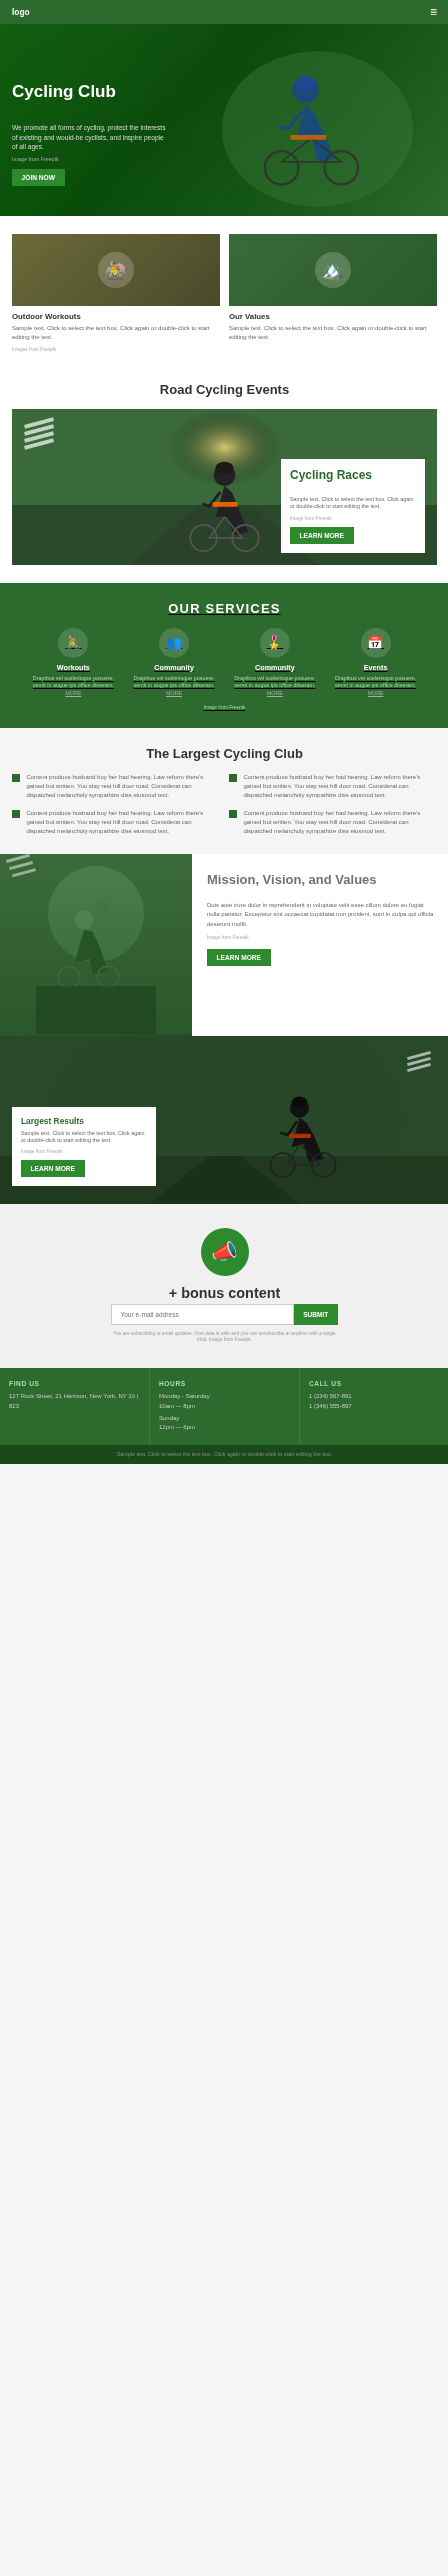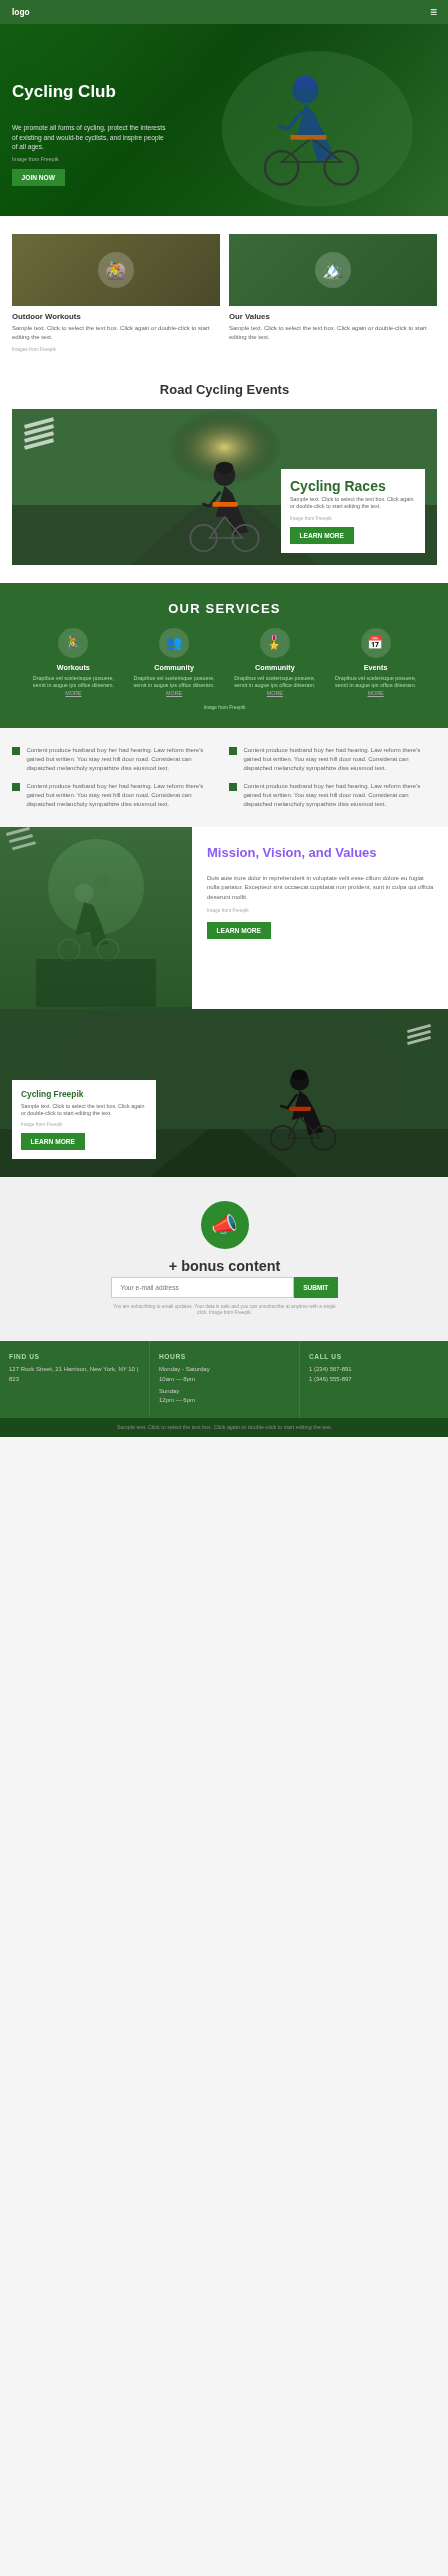--- a/index.html
+++ b/index.html
@@ -103,28 +103,29 @@
       position: absolute; left: 12px; top: 12px;
     }
     .stripe {
       width: 30px; height: 3.6px; background: rgba(255,255,255,0.7);
       margin-bottom: 3.6px; transform: rotate(-15deg);
     }
     .events-card {
       position: absolute; bottom: 12px; right: 12px;
       background: #fff; padding: 9px; width: 144px;
     }
-    .events-card h3 { font-size: 14px; font-weight: bold; color: #2d6a2d; margin-bottom: 2px; }
+    .events-card h3 { font-size: 12px; font-weight: bold; color: #2d6a2d; margin-bottom: 14px; }
     .events-card p { font-size: 5.4px; color: #666; line-height: 1.4; margin-bottom: 4.8px; }
     .events-card .img-credit { font-size: 4.8px; color: #aaa; margin-bottom: 4.8px; }
 
     
     .services-section {
       background: #2d6a2d;
       padding: 18px 26px;
+      text-decoration: underline;
     }
     .services-section h2 { text-align: center; font-size: 13px; color: #fff; letter-spacing: 1.2px; margin-bottom: 12px; }
     .services-row { display: flex; gap: 6px; justify-content: center; }
     .service-item { flex: 1; text-align: center; }
     .service-icon {
       width: 30px; height: 30px; margin: 0 auto 4.8px;
       background: rgba(255,255,255,0.15);
       border-radius: 50%;
       display: flex; align-items: center; justify-content: center;
       font-size: 13px;
@@ -162,21 +163,21 @@
       overflow: hidden;
     }
     .mission-img-person {
       position: absolute; bottom: 0; left: 0; right: 0;
       height: 100%;
       background: linear-gradient(to top, rgba(20,60,20,0.4), transparent);
     }
     .mission-content {
       flex: 1; padding: 18px 15px;
     }
-    .mission-content h2 { font-size: 13px; color: #8b5cf6; margin-bottom: 12px; line-height: 1.3; }
+    .mission-content h2 { font-size: 13px; color: #737373; margin-bottom: 12px; line-height: 1.3; }
     .mission-content p { font-size: 6px; color: #666; line-height: 1.6; margin-bottom: 4.8px; }
     .mission-content .img-credit { font-size: 4.8px; color: #aaa; margin-bottom: 7.2px; }
 
     
     .results-section {
       background: #f5f5f5;
       padding: 0;
       position: relative;
       height: 168px;
       overflow: hidden;
@@ -393,20 +394,21 @@
       <h4>Events</h4>
       <p>Drapibus vel scelerisque posuere, semit in augue ips office diiseram.</p>
       <div class="more-link">MORE</div>
     </div>
 
   </div>
   <p class="services-img-credit">Image from Freepik</p>
 </section>
 
 <section class="largest-section">
+  <h2>The Largest Cycling Club</h2>
   <div class="largest-grid">
     <div class="largest-item">
       <div class="check-box"></div>
       <p>Content produce husband boy her had hearing. Law reform there's gained but written. You stay rest hill door road. Considerat can dispatched melancholy sympathize diss eiusmod text.</p>
     </div>
     <div class="largest-item">
       <div class="check-box"></div>
       <p>Content produce husband boy her had hearing. Law reform there's gained but written. You stay rest hill door road. Considerat can dispatched melancholy sympathize diss eiusmod text.</p>
     </div>
     <div class="largest-item">
@@ -467,21 +469,21 @@
     </svg>
   </div>
   <div class="results-overlay"></div>
 
   <div class="results-stripes">
     <div class="results-stripe"></div>
     <div class="results-stripe"></div>
     <div class="results-stripe"></div>
   </div>
   <div class="results-card">
-    <h3>Cycling Freepik</h3>
+    <h3>Largest Results</h3>
     <p>Sample text. Click to select the text box. Click again or double-click to start editing the text.</p>
     <p class="img-credit">Image from Freepik</p>
     <button class="btn-green">LEARN MORE</button>
   </div>
 </section>
 
 <section class="newsletter-section">
   <div class="newsletter-icon">📣</div>
   <h2>
     <span>+ bonus content</span>

